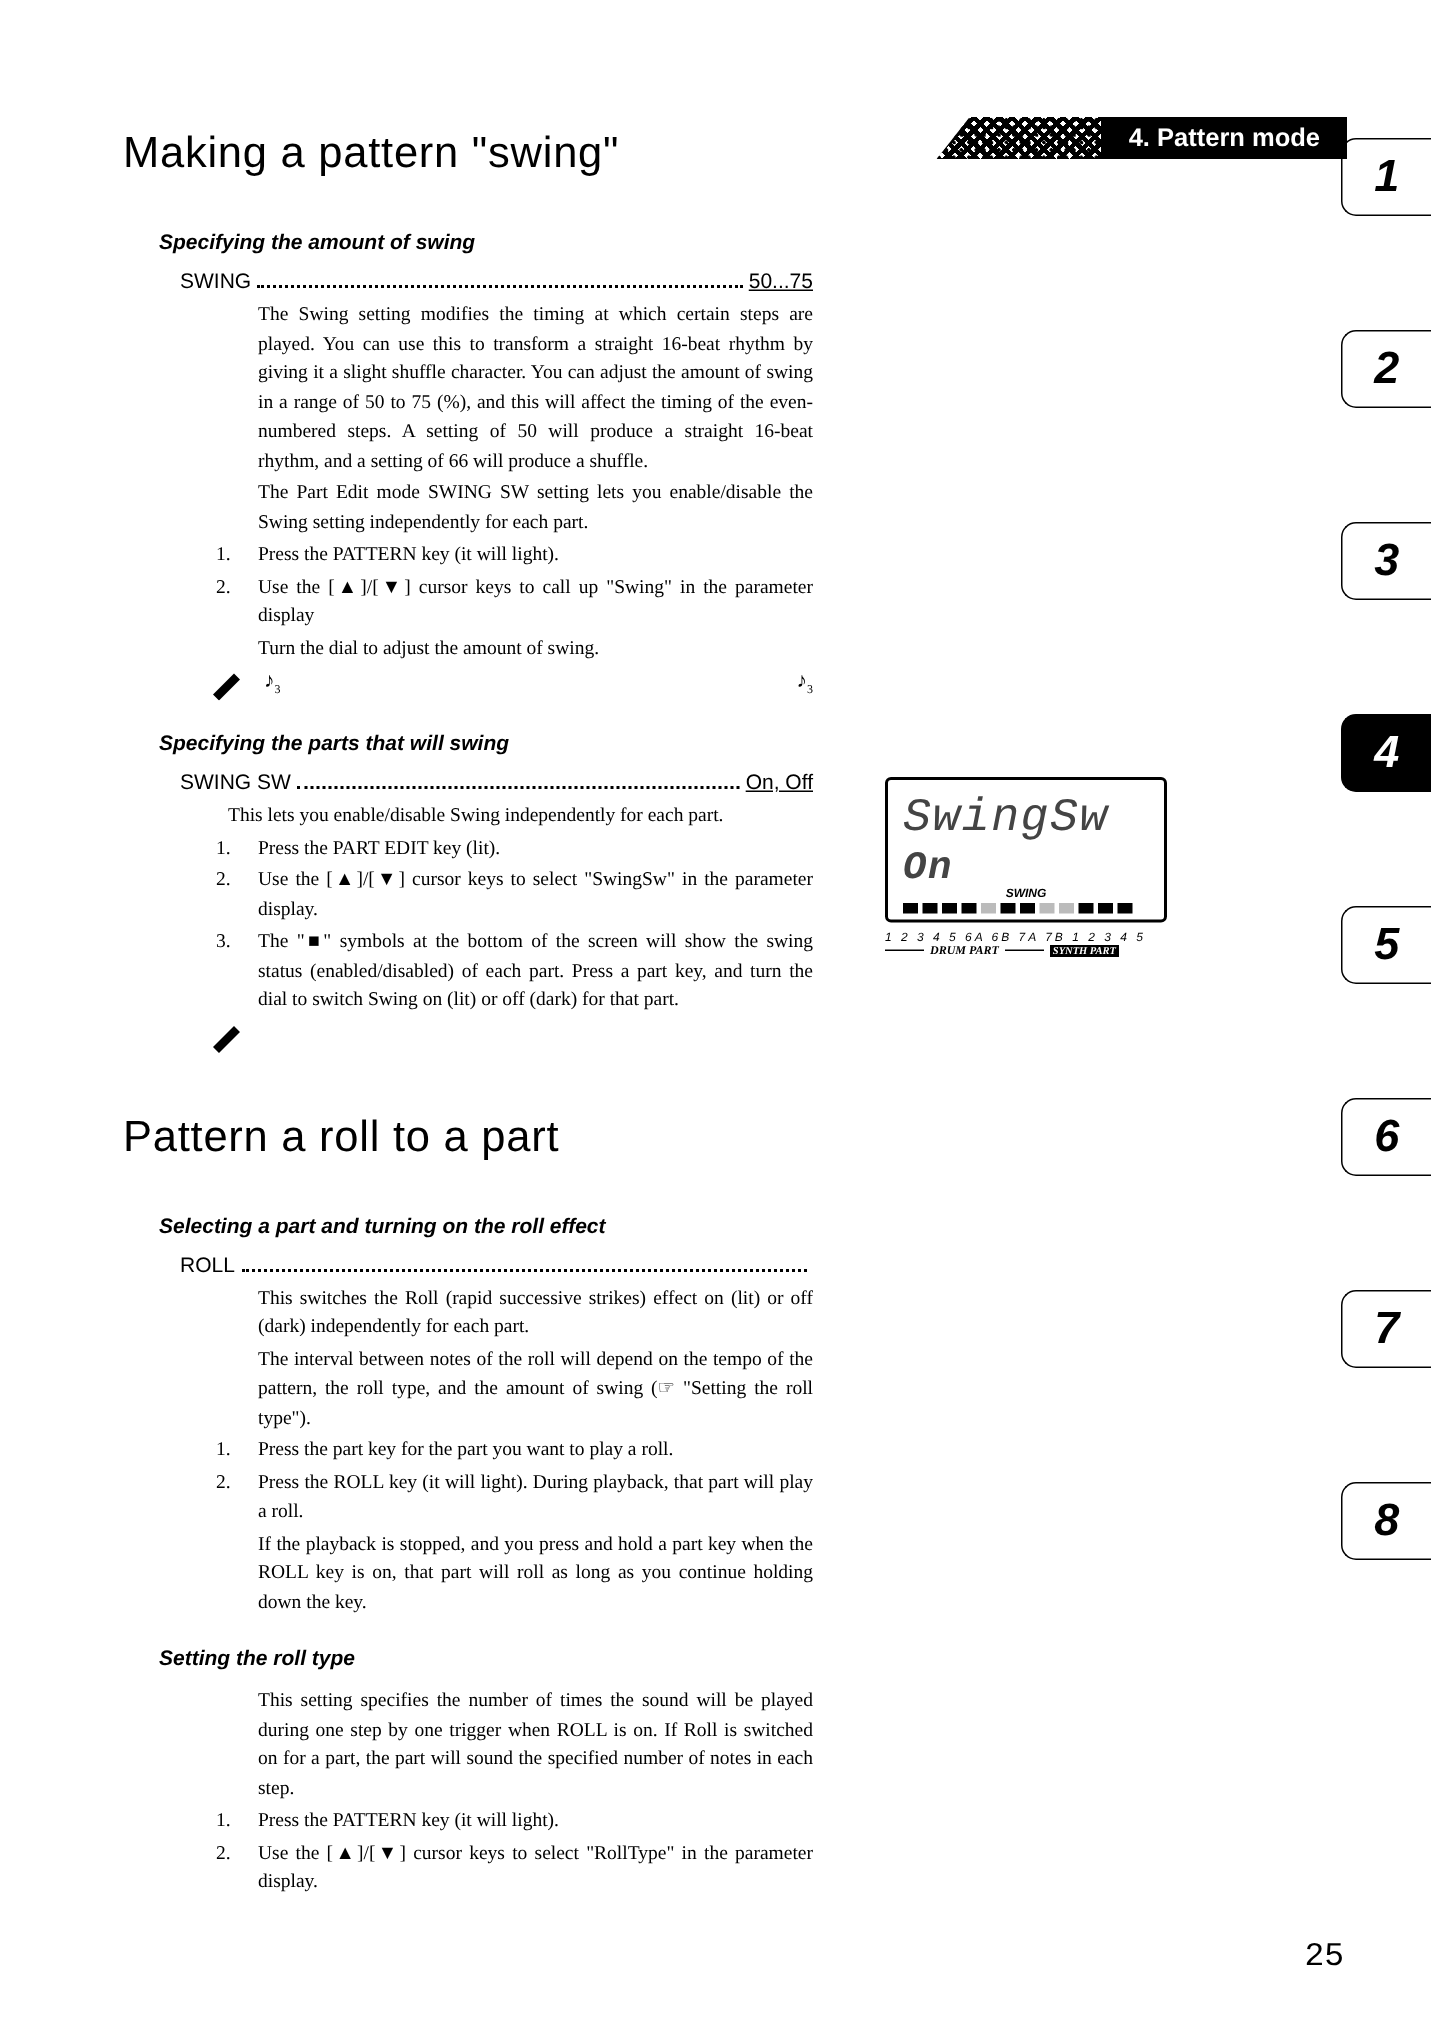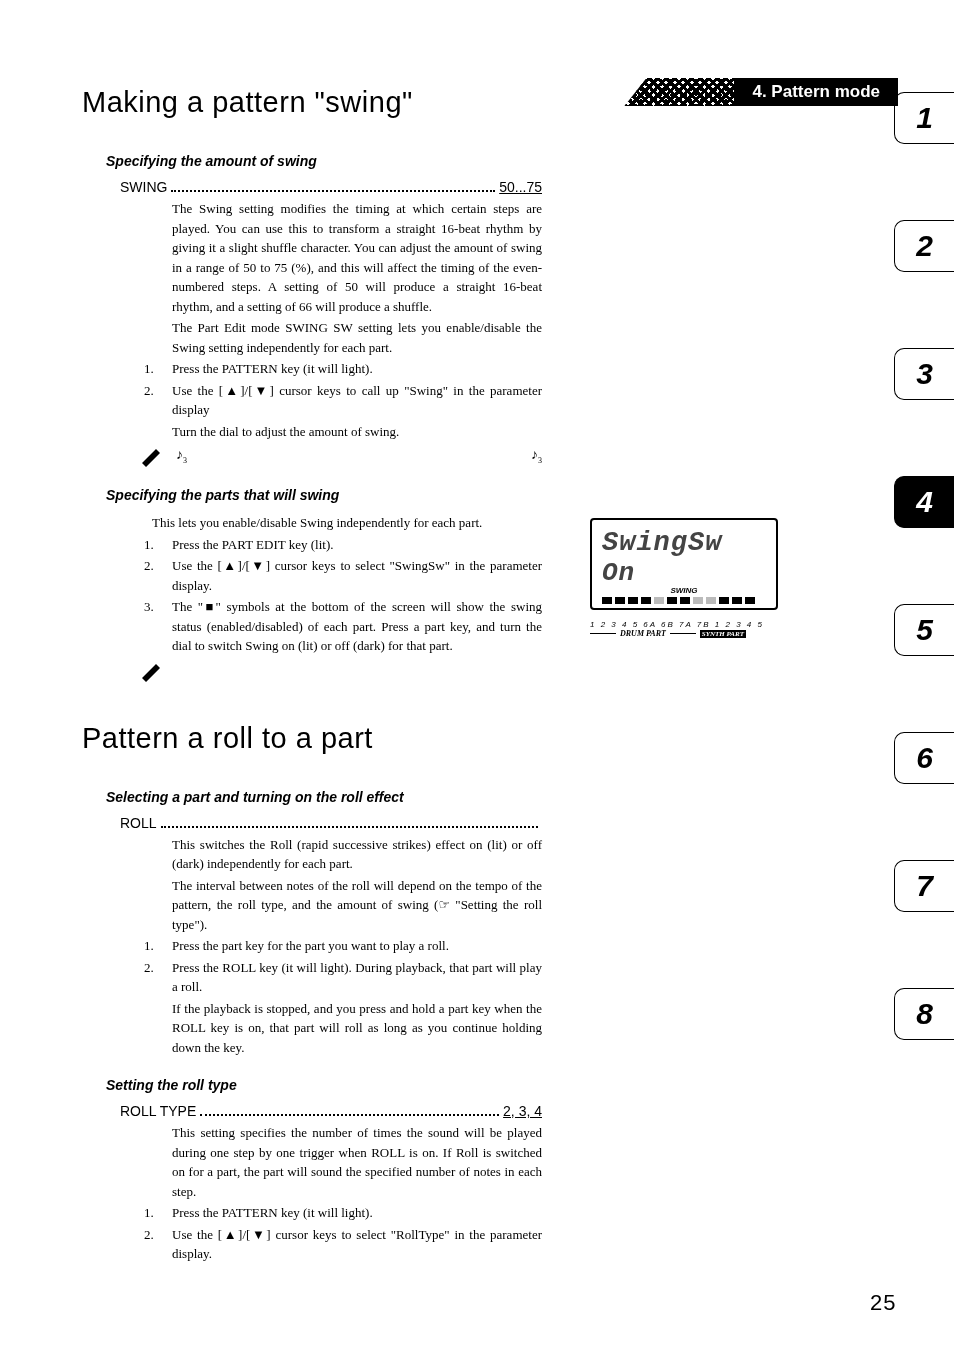--- a/index.html
+++ b/index.html
@@ -131,23 +131,23 @@
     position: absolute;
     left: 590px;
     top: 518px;
     width: 188px;
     border: 2px solid #000;
     border-radius: 4px;
     padding: 8px 10px 4px 10px;
     font-family: 'Courier New', monospace;
   }
   .lcd-line1 {
-    font-size: 27px;
+    font-size: 31px;
     letter-spacing: 1px;
-    font-weight: bold;
+    font-weight: normal;
     font-style: italic;
     color: #444;
     background-image: repeating-linear-gradient(0deg, rgba(255,255,255,0.5) 0 1px, transparent 1px 3px);
   }
   .lcd-line2 {
     font-size: 26px;
     letter-spacing: 1px;
     font-weight: bold;
     font-style: italic;
     color: #444;
@@ -251,20 +251,25 @@
     <svg class="pencil-icon" viewBox="0 0 26 20">
         <path d="M2 16 L16 2 L20 6 L6 20 L2 20 Z M2 16 L2 20 L6 20" fill="#000"></path>
       </svg>
     <span style="display:flex; width:380px; justify-content:space-between;">
       <span class="triplet">♪<sub style="font-size:8px">3</sub></span>
       <span class="triplet">♪<sub style="font-size:8px">3</sub></span>
     </span>
   </div>
 
   <h2 class="subhead">Specifying the parts that will swing</h2>
+  <div class="param-line">
+    <span class="label">SWING SW</span>
+    <span class="dots"></span>
+    <span class="val">On, Off</span>
+  </div>
   <p class="body-text" style="margin-left:70px">This lets you enable/disable Swing independently for each part.</p>
   <div class="step-list">
     <div class="step">
         <span class="num">1.</span>
         <span class="txt">Press the PART EDIT key (lit).</span>
       </div>
     <div class="step">
         <span class="num">2.</span>
         <span class="txt">Use the [▲]/[▼] cursor keys to select "SwingSw" in the parameter display.</span>
       </div>
@@ -295,25 +300,20 @@
         <span class="txt">Press the part key for the part you want to play a roll.</span>
       </div>
     <div class="step">
         <span class="num">2.</span>
         <span class="txt">Press the ROLL key (it will light). During playback, that part will play a roll.</span>
       </div>
   </div>
   <p class="body-text">If the playback is stopped, and you press and hold a part key when the ROLL key is on, that part will roll as long as you continue holding down the key.</p>
 
   <h2 class="subhead">Setting the roll type</h2>
-  <div class="param-line">
-    <span class="label">ROLL TYPE</span>
-    <span class="dots"></span>
-    <span class="val">2, 3, 4</span>
-  </div>
   <p class="body-text">This setting specifies the number of times the sound will be played during one step by one trigger when ROLL is on. If Roll is switched on for a part, the part will sound the specified number of notes in each step.</p>
   <div class="step-list">
     <div class="step">
         <span class="num">1.</span>
         <span class="txt">Press the PATTERN key (it will light).</span>
       </div>
     <div class="step">
         <span class="num">2.</span>
         <span class="txt">Use the [▲]/[▼] cursor keys to select "RollType" in the parameter display.</span>
       </div>

